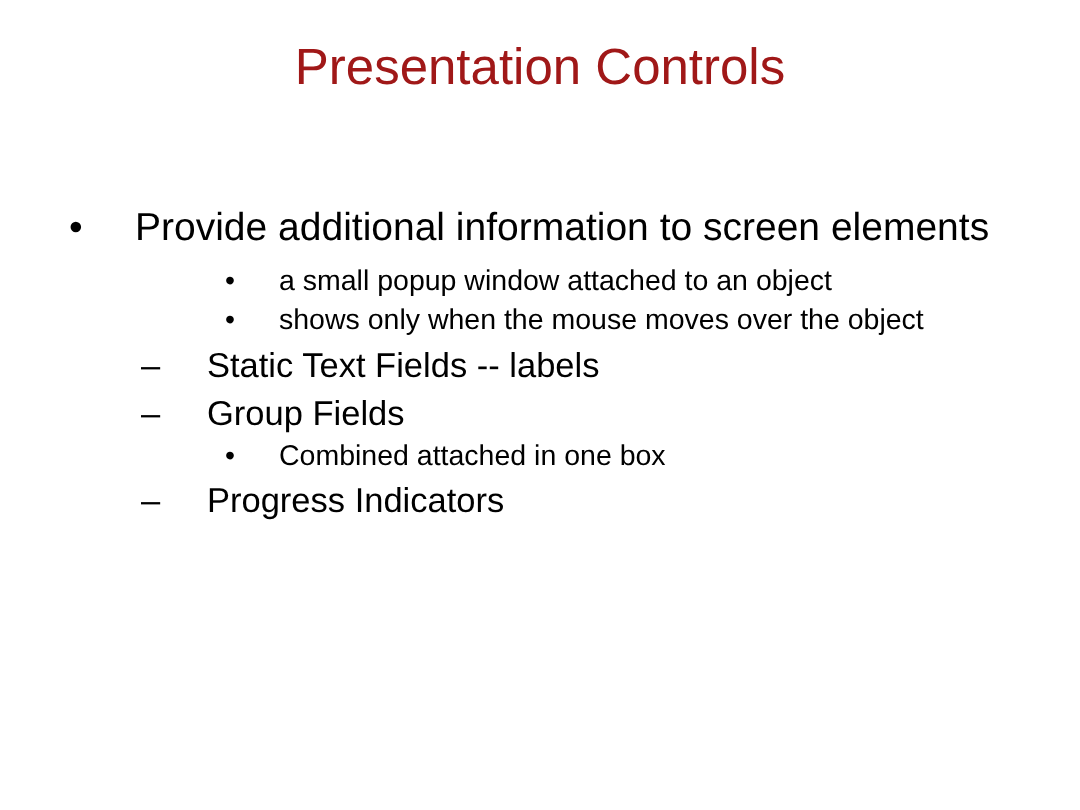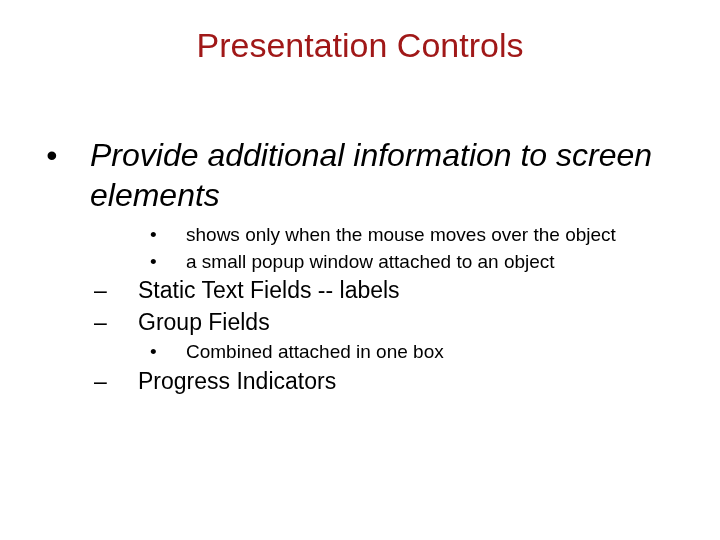--- a/index.html
+++ b/index.html
@@ -17,26 +17,25 @@
     }
     .title {
       text-align: center;
       font-size: 34px;
       font-weight: 400;
       margin-top: 6px;
       margin-bottom: 70px;
       color: #a01818;
     }
     .l1 {
-      font-size: 32px;
+      font-size: 26px;
       line-height: 1.25;
       margin-left: 40px;
       text-indent: -22px;
       margin-bottom: 8px;
-      font-style: italic;
     }
     .l1 .bullet { display: inline-block; width: 22px; }
     .l2 {
       font-size: 23px;
       line-height: 1.3;
       margin-left: 88px;
       text-indent: -22px;
       margin-bottom: 2px;
     }
     .l2 .dash { display: inline-block; width: 22px; }
@@ -55,24 +54,24 @@
 <div class="slide">
 
   <h1 class="title">Presentation Controls</h1>
 
   <p class="l1">
     <span class="bullet">•</span><span>Provide additional information to screen elements</span>
   </p>
 
 
   <p class="l3">
-    <span class="bullet">•</span><span>shows only when the mouse moves over the object</span>
+    <span class="bullet">•</span><span>a small popup window attached to an object</span>
   </p>
   <p class="l3">
-    <span class="bullet">•</span><span>a small popup window attached to an object</span>
+    <span class="bullet">•</span><span>shows only when the mouse moves over the object</span>
   </p>
 
   <p class="l2">
     <span class="dash">–</span><span>Static Text Fields  -- labels</span>
   </p>
   <p class="l2">
     <span class="dash">–</span><span>Group Fields</span>
   </p>
 
   <p class="l3">

